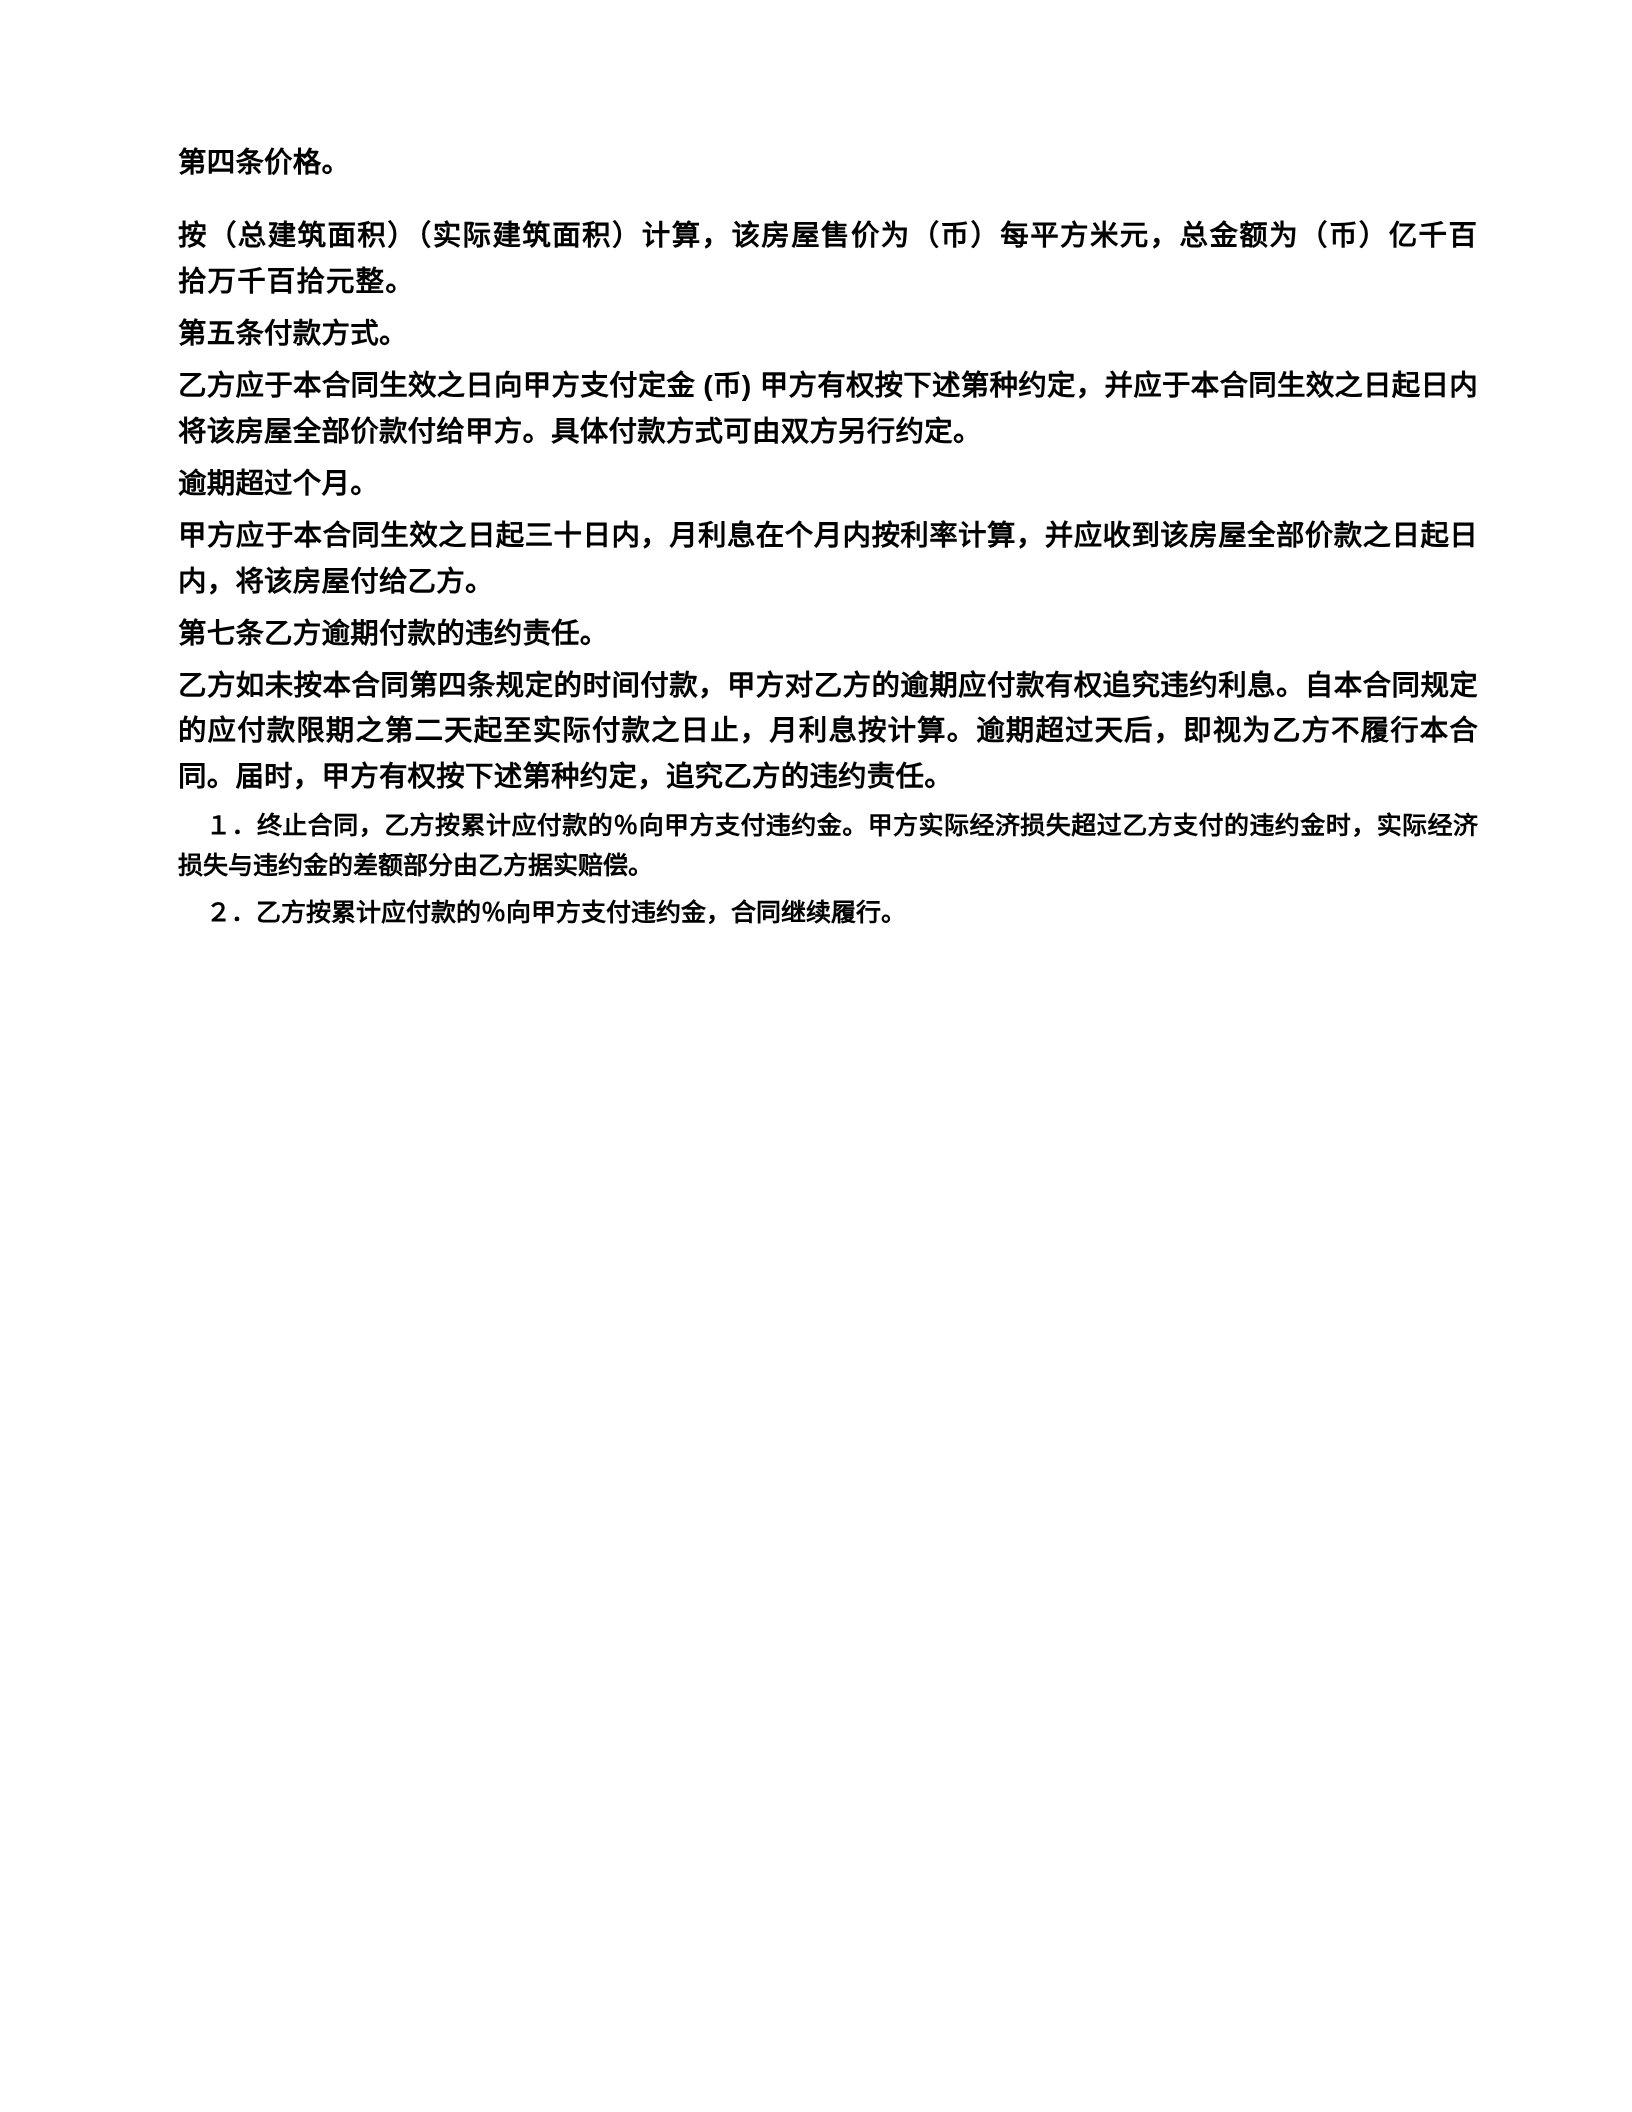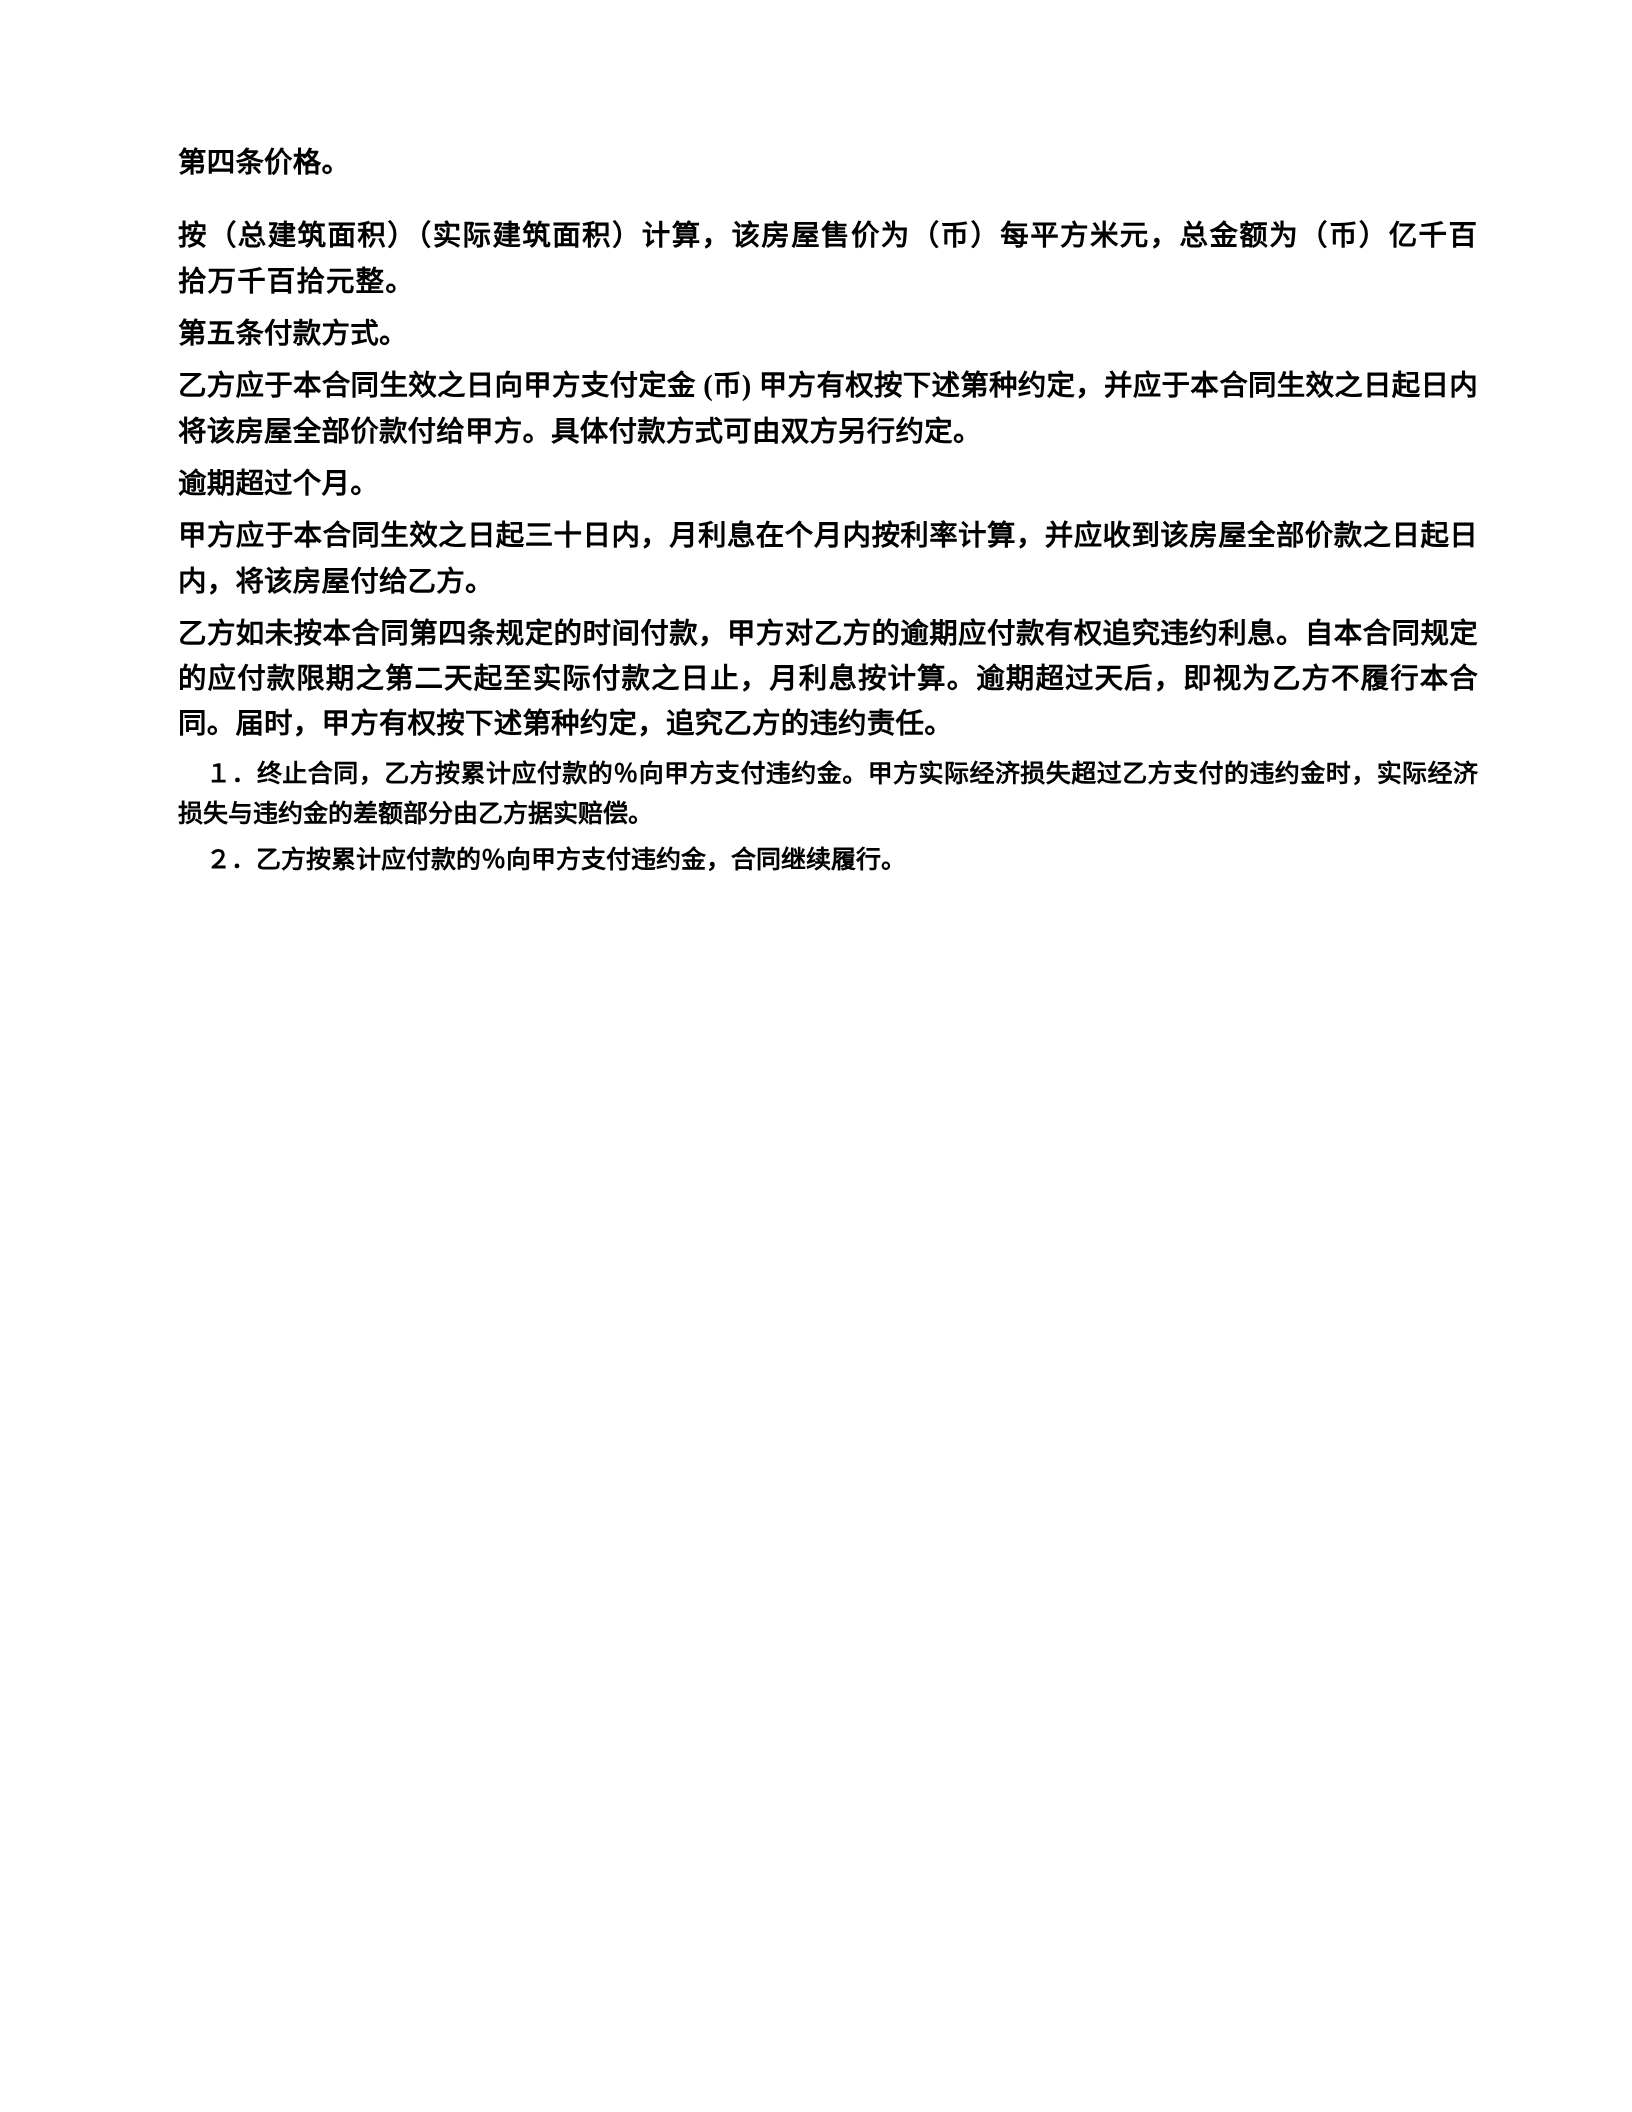--- a/index.html
+++ b/index.html
@@ -7,21 +7,21 @@
     margin: 0;
     padding: 0;
     background: #ffffff;
   }
   .page {
     width: 1632px;
     height: 2112px;
     background: #ffffff;
     box-sizing: border-box;
     padding: 140px 150px 80px 178px;
-    font-family: Liberation Serif, serif;
+    font-family: Liberation Sans, sans-serif;
     color: #000000;
     position: relative;
     overflow: hidden;
   }
   .doc-body {
     width: 1300px;
   }
   p.para {
     margin: 0 0 7px 0;
     font-size: 28.5px;
@@ -66,20 +66,21 @@
     <p class="para spaced" style="letter-spacing:1.1px;">按（总建筑面积）（实际建筑面积）计算，该房屋售价为（币）每平方米元，总金额为（币）亿千百拾万千百拾元整。</p>
 
     <p class="heading">第五条付款方式。</p>
 
     <p class="para">乙方应于本合同生效之日向甲方支付定金 (币) 甲方有权按下述第种约定，并应于本合同生效之日起日内将该房屋全部价款付给甲方。具体付款方式可由双方另行约定。</p>
 
     <p class="heading">逾期超过个月。</p>
 
     <p class="para">甲方应于本合同生效之日起三十日内，月利息在个月内按利率计算，并应收到该房屋全部价款之日起日内，将该房屋付给乙方。</p>
 
+    <p class="heading">第七条乙方逾期付款的违约责任。</p>
 
     <p class="para">乙方如未按本合同第四条规定的时间付款，甲方对乙方的逾期应付款有权追究违约利息。自本合同规定的应付款限期之第二天起至实际付款之日止，月利息按计算。逾期超过天后，即视为乙方不履行本合同。届时，甲方有权按下述第种约定，追究乙方的违约责任。</p>
 
     <p class="list-item">１．终止合同，乙方按累计应付款的％向甲方支付违约金。甲方实际经济损失超过乙方支付的违约金时，实际经济损失与违约金的差额部分由乙方据实赔偿。</p>
 
     <p class="list-item">２．乙方按累计应付款的％向甲方支付违约金，合同继续履行。</p>
 
 
 
   </div>

